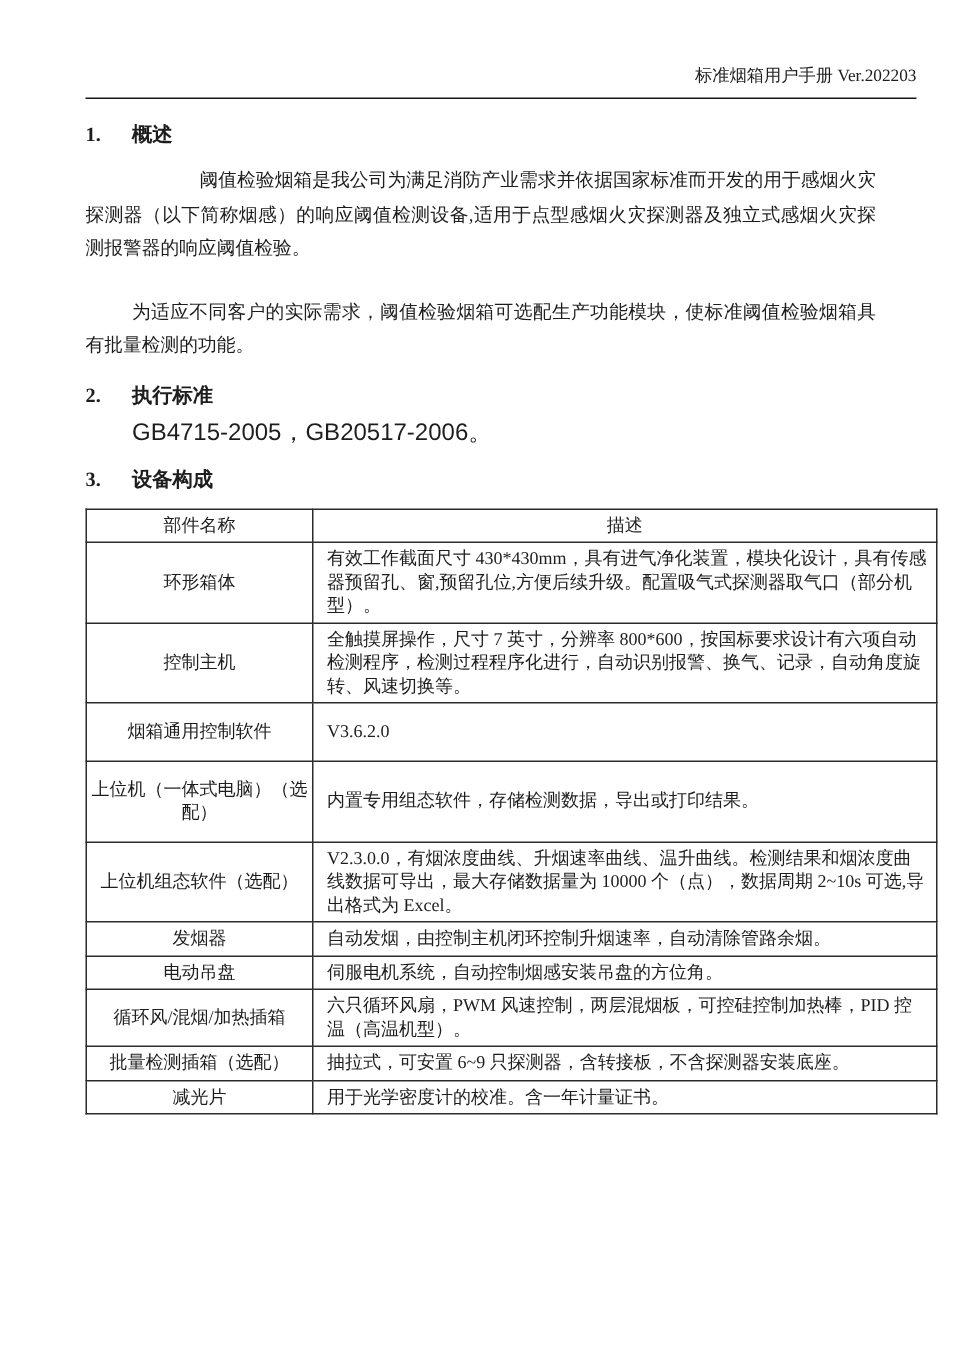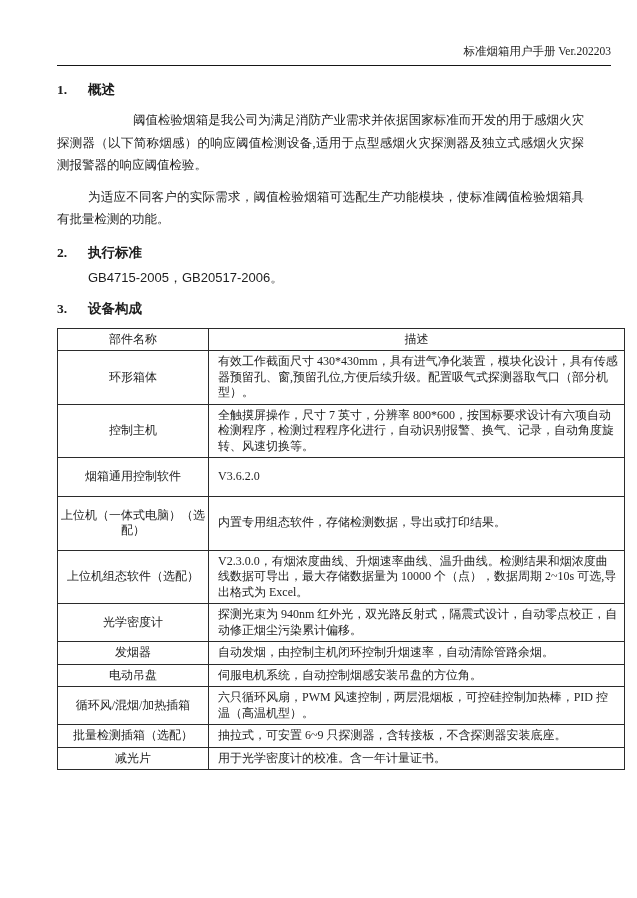--- a/index.html
+++ b/index.html
@@ -25,26 +25,26 @@
     font-weight:bold;font-size:13.5px;line-height:16px;
     display:flex;
   }
   .sec-heading .num{display:inline-block;width:31px;flex:0 0 31px;}
   .sec-heading.h2{margin-top:14px;}
   .body-text{
     font-size:12.5px;line-height:22.5px;
     text-align:justify;
     margin:0;
   }
-  .p1{margin-top:11px;text-indent:76px;margin-bottom:9px;}
+  .p1{margin-top:11px;text-indent:76px;margin-bottom:20px;}
   .p2{text-indent:48px;margin-bottom:2px;}
   .p3{text-indent:31px;margin-bottom:3px;}
   .cursor-mark{color:#b9b9b9;font-size:11px;}
   .standards-body{
-    font-size:13px;line-height:16px;
+    font-size:16px;line-height:16px;
     margin:9px 0 0 31px;
     font-family:"Liberation Sans","DejaVu Sans",sans-serif;
   }
   .sec-heading.h3{margin-top:15px;margin-bottom:11px;}
   table.eq-table{
     border-collapse:collapse;
     width:568px;
     font-size:12px;
     table-layout:fixed;
   }
@@ -121,24 +121,20 @@
           </tr>
           <tr class="pad">
             <td class="name">上位机（一体式电脑）（选配）</td>
             <td class="desc">内置专用组态软件，存储检测数据，导出或打印结果。</td>
           </tr>
           <tr>
             <td class="name">上位机组态软件（选配）</td>
             <td class="desc">V2.3.0.0，有烟浓度曲线、升烟速率曲线、温升曲线。检测结果和烟浓度曲线数据可导出，最大存储数据量为 10000 个（点），数据周期 2~10s 可选,导出格式为 Excel。</td>
           </tr>
           <tr>
-            <td class="name">光学密度计</td>
-            <td class="desc">探测光束为 940nm 红外光，双光路反射式，隔震式设计，自动零点校正，自动修正烟尘污染累计偏移。</td>
-          </tr>
-          <tr>
             <td class="name">发烟器</td>
             <td class="desc">自动发烟，由控制主机闭环控制升烟速率，自动清除管路余烟。</td>
           </tr>
           <tr>
             <td class="name">电动吊盘</td>
             <td class="desc">伺服电机系统，自动控制烟感安装吊盘的方位角。</td>
           </tr>
           <tr>
             <td class="name">循环风/混烟/加热插箱</td>
             <td class="desc">六只循环风扇，PWM 风速控制，两层混烟板，可控硅控制加热棒，PID 控温（高温机型）。</td>

